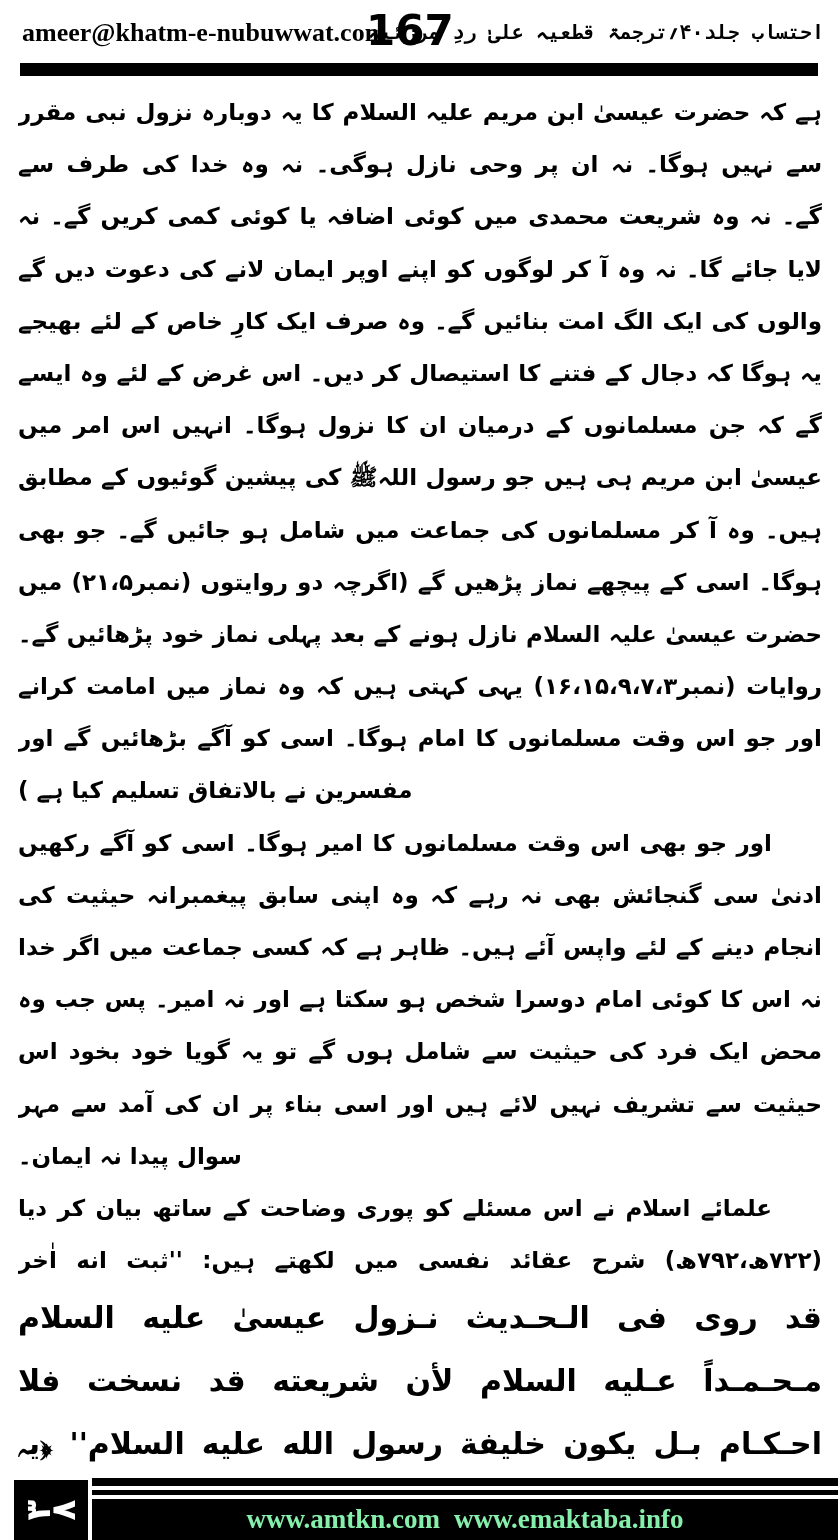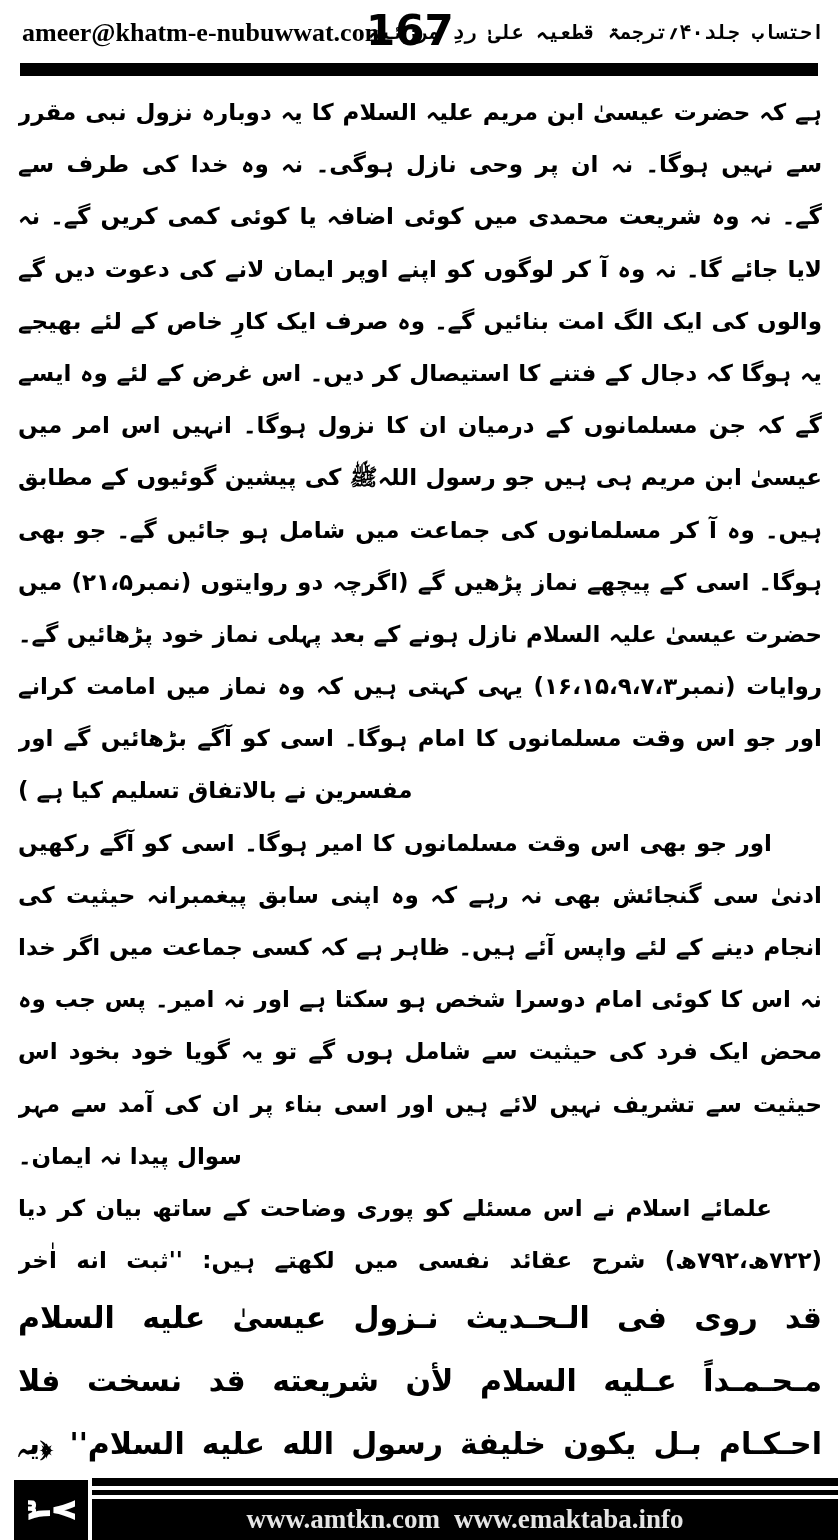--- a/index.html
+++ b/index.html
@@ -21,21 +21,21 @@
   .line.indent{padding-right:50px;}
   .line.arabic{height:63px;line-height:63px;font-size:30px;word-spacing:6px;}
   
   .footer-num{position:absolute;left:14px;top:1480px;width:74px;height:60px;background:#000;
         color:#fff;display:flex;align-items:center;justify-content:center;gap:4px;}
   .footer-num .rg{display:inline-block;transform:rotate(-90deg);
         font-weight:700;font-size:34px;line-height:1;}
   .footer-bars{position:absolute;left:92px;right:2px;top:1478px;}
   .fbar1{height:8px;background:#000;margin-bottom:4px;}
   .fbar2{height:5px;background:#000;margin-bottom:4px;}
-  .furl{height:41px;background:#000;color:#e5e5e5;display:flex;align-items:center;justify-content:center;
+  .furl{height:41px;background:#000;color:#86efac;display:flex;align-items:center;justify-content:center;
         gap:14px;font-family:"Liberation Serif",serif;font-weight:700;font-size:27px;white-space:nowrap;}
 </style>
 </head>
 <body>
 
 <div class="page">
 
   <div class="header-email">ameer@khatm-e-nubuwwat.com</div>
   <div class="header-page">167</div>
   <div class="header-title">احتساب جلد۴۰؍ترجمۃ قطعیہ علیٰ ردِ مرزئیہ</div>

